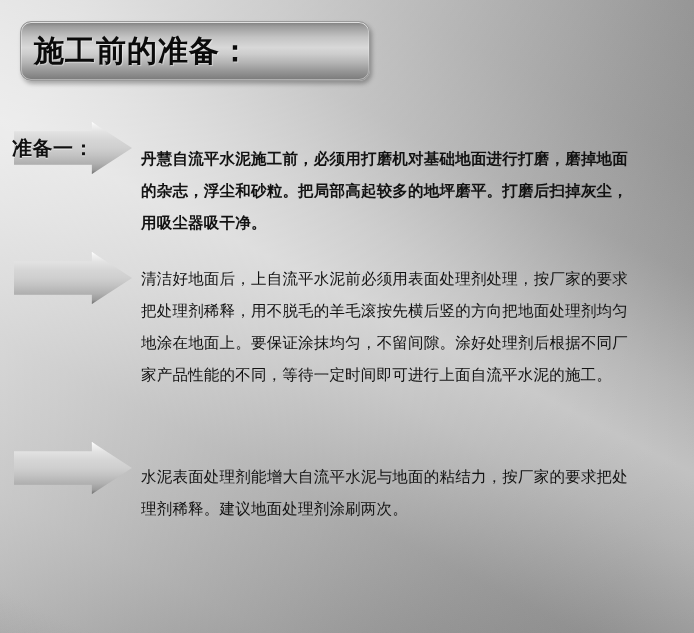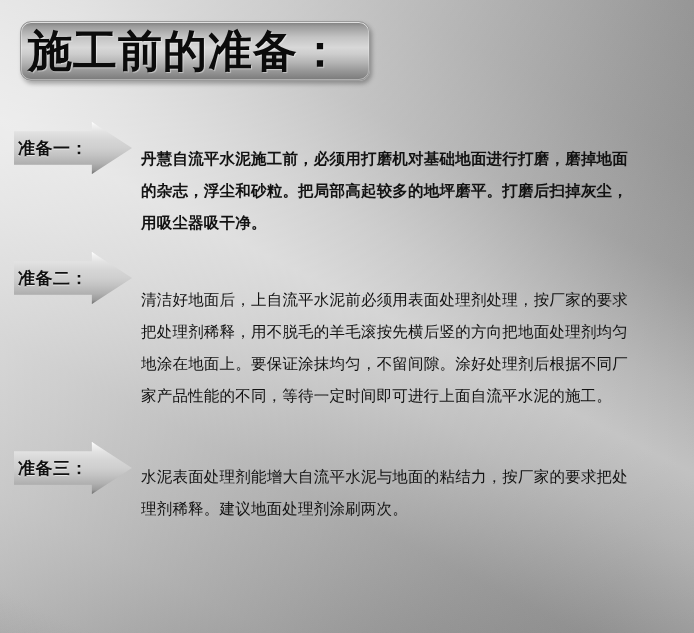--- a/index.html
+++ b/index.html
@@ -72,23 +72,23 @@
       inset 0 1px 0 rgba(255,255,255,0.75),
       inset 1px 0 0 rgba(255,255,255,0.30),
       inset -1px 0 0 rgba(255,255,255,0.22),
       inset 0 -1px 0 rgba(255,255,255,0.40),
       2px 3px 4px rgba(0,0,0,0.28);
     display: flex;
     align-items: center;
     justify-content: flex-start;
   }
   #title-banner .banner-text {
-    margin-left: 7px;
+    margin-left: 13px;
     font-family: "DejaVu Serif", "Liberation Serif", serif;
-    font-size: 44px;
+    font-size: 30px;
     line-height: 1;
     font-weight: 700;
     color: #0b0b0b;
     letter-spacing: 1px;
     white-space: nowrap;
     text-shadow: 1px 1px 1px rgba(255,255,255,0.45);
   }
 
   
   .step {
@@ -142,21 +142,21 @@
   .arrow-label {
     position: absolute;
     left: 0;
     top: 0;
     width: 78px;
     height: 52px;
     display: flex;
     align-items: center;
     justify-content: center;
     font-family: "DejaVu Serif", "Liberation Serif", serif;
-    font-size: 17px;
+    font-size: 20px;
     font-weight: 700;
     color: #111111;
     letter-spacing: 0.5px;
     white-space: nowrap;
     text-shadow: 0 1px 0 rgba(255,255,255,0.6);
   }
 
   
   .step-body {
     position: absolute;
@@ -165,21 +165,21 @@
     width: 487px;
     font-family: "DejaVu Sans", "Liberation Sans", sans-serif;
     font-size: 15.5px;
     line-height: 32px;
     color: #121212;
     text-align: justify;
     text-justify: inter-ideograph;
     letter-spacing: 0.2px;
   }
   .step-1 .step-body { top: 21px; font-weight: bold; }
-  .step-2 .step-body { top: 32px; }
+  .step-2 .step-body { top: 11px; }
   .step-3 .step-body { top: 19px; }
 </style>
 </head>
 <body>
 
 <div id="page">
 
   <div id="title-banner">
     <span class="banner-text">施工前的准备：</span>
   </div>
@@ -190,27 +190,25 @@
       <div class="arrow-shape-edge"></div>
       <div class="arrow-label">准备一：</div>
     </div>
     <div class="step-body">丹慧自流平水泥施工前，必须用打磨机对基础地面进行打磨，磨掉地面的杂志，浮尘和砂粒。把局部高起较多的地坪磨平。打磨后扫掉灰尘，用吸尘器吸干净。</div>
   </div>
 
   <div class="step step-2">
     <div class="arrow-badge">
       <div class="arrow-shape"></div>
       <div class="arrow-shape-edge"></div>
-      <div class="arrow-label">准备二：</div>
     </div>
     <div class="step-body">清洁好地面后，上自流平水泥前必须用表面处理剂处理，按厂家的要求把处理剂稀释，用不脱毛的羊毛滚按先横后竖的方向把地面处理剂均匀地涂在地面上。要保证涂抹均匀，不留间隙。涂好处理剂后根据不同厂家产品性能的不同，等待一定时间即可进行上面自流平水泥的施工。</div>
   </div>
 
   <div class="step step-3">
     <div class="arrow-badge">
       <div class="arrow-shape"></div>
       <div class="arrow-shape-edge"></div>
-      <div class="arrow-label">准备三：</div>
     </div>
     <div class="step-body">水泥表面处理剂能增大自流平水泥与地面的粘结力，按厂家的要求把处理剂稀释。建议地面处理剂涂刷两次。</div>
   </div>
 
 </div>
 
 </body></html>

